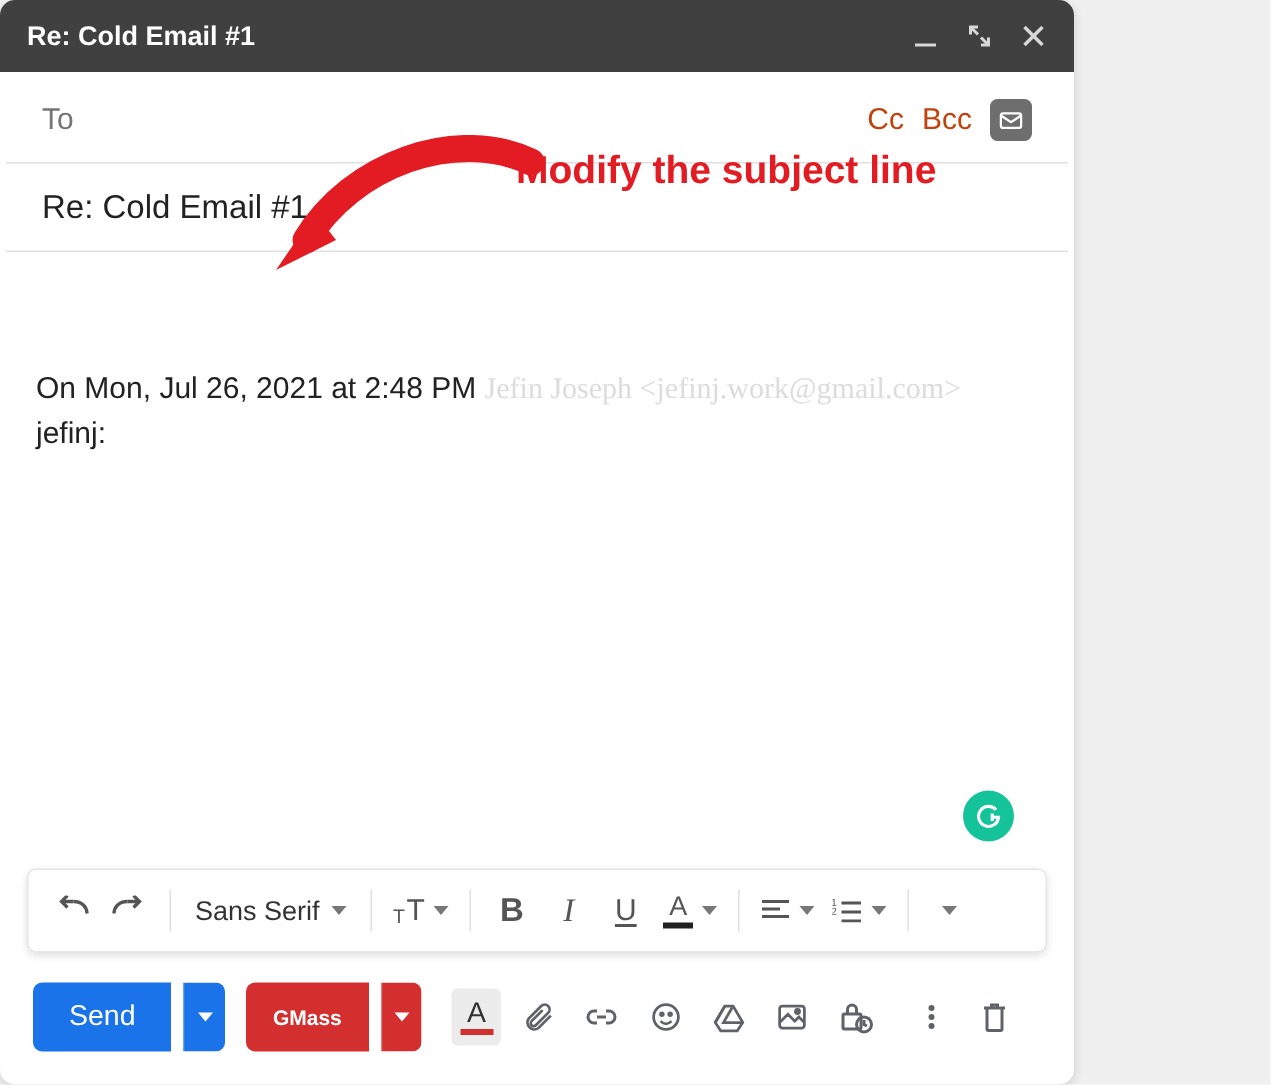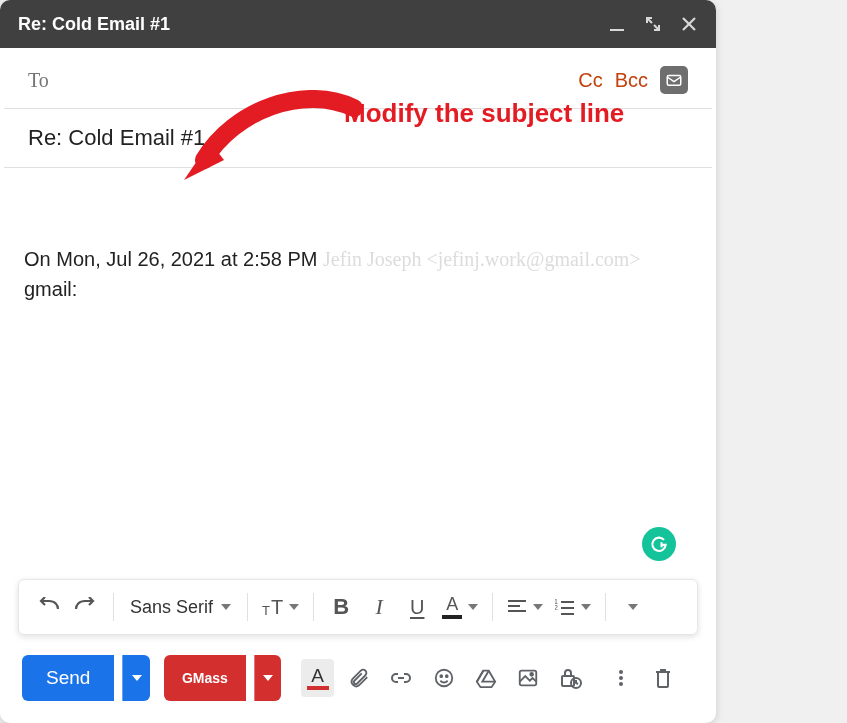--- a/index.html
+++ b/index.html
@@ -42,21 +42,21 @@
 
   .recipients {
     display: flex;
     align-items: center;
     padding: 18px 24px 14px 24px;
     border-bottom: 1px solid #e0e0e0;
     gap: 12px;
     margin: 0 4px;
     position: relative;
   }
-  .to-label { color: #757575; font-size: 20px; width: 30px; font-family: Liberation Serif, serif; }
+  .to-label { color: #757575; font-size: 20px; width: 30px; }
   .to-input { flex:1; border:none; outline:none; font-size:18px; }
   .cc-label, .bcc-label { color:#c2410c; font-size:20px; cursor:pointer; }
   .gmass-badge {
     width: 28px; height: 28px; background:#6e6e6e; border-radius:5px;
     display:flex; align-items:center; justify-content:center; color:#fff;
     cursor:pointer;
   }
 
   .subject-row {
     padding: 16px 24px;
@@ -229,21 +229,21 @@
     </div>
   </div>
 
   <div class="subject-row">
     <input class="subject-input" value="Re: Cold Email #1" style="">
   </div>
 
   <div class="body-area">
     <div style="height:50px"></div>
     <div class="quote-intro">
-      <span>On Mon, Jul 26, 2021 at 2:58 PM </span><span class="quote-faded">Jefin Joseph &lt;jefinj.work@gmail.com&gt;</span><span> gmail:</span>
+      <span>On Mon, Jul 26, 2021 at 2:48 PM </span><span class="quote-faded">Jefin Joseph &lt;jefinj.work@gmail.com&gt;</span><span> jefinj:</span>
     </div>
     <div class="grammarly-badge">
       <svg width="20" height="20" viewBox="0 0 24 24" fill="none" stroke="#fff" stroke-width="2.5">
         <path d="M18 7 A8 8 0 1 0 20 13 L15 13"></path>
         <path d="M15 10 L15 16"></path>
       </svg>
     </div>
   </div>
 
   <div class="format-toolbar">

